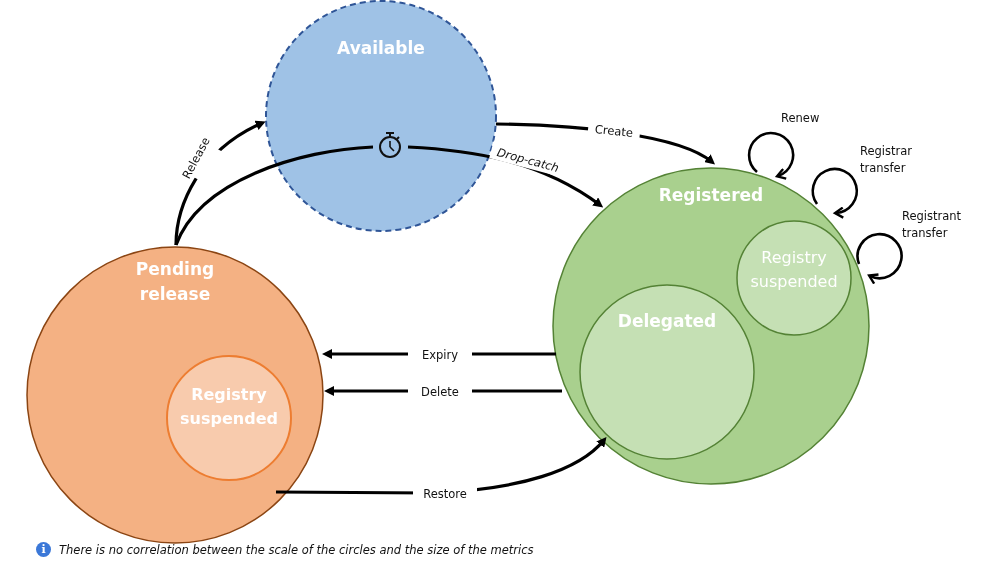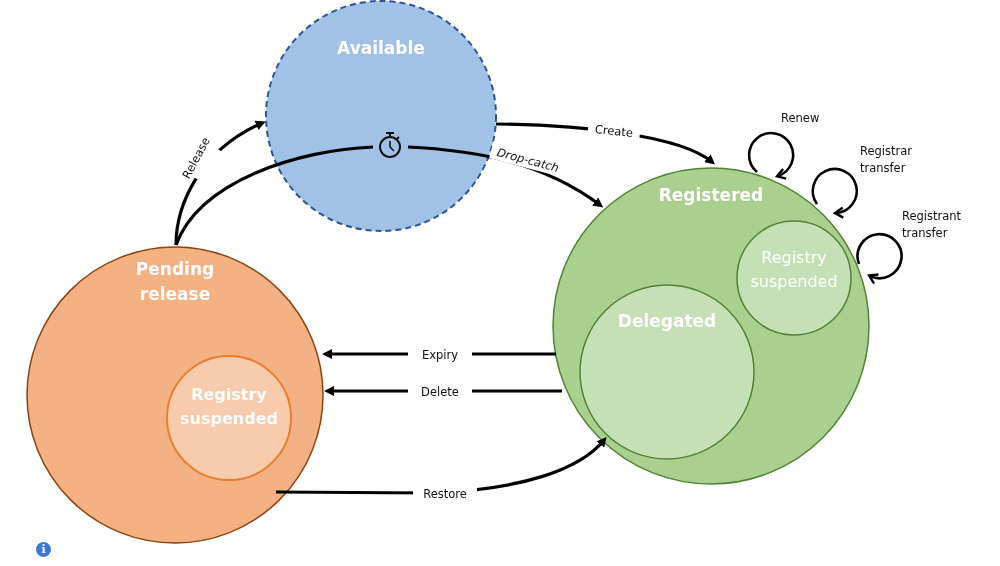--- a/index.html
+++ b/index.html
@@ -109,13 +109,14 @@
   </g>
   <g>
     <path class="loop" d="M859,264 A22,22 0 1 1 870,276" marker-end="url(#arrowOpen)"></path>
     <text class="edge-label" x="902" y="220">Registrant</text>
     <text class="edge-label" x="902" y="237">transfer</text>
   </g>
 </svg>
 
 <div class="footnote">
   <div class="info-icon">i</div>
+  <span class="footnote-text">There is no correlation between the scale of the circles and the size of the metrics</span>
 </div>
 
 </body></html>

